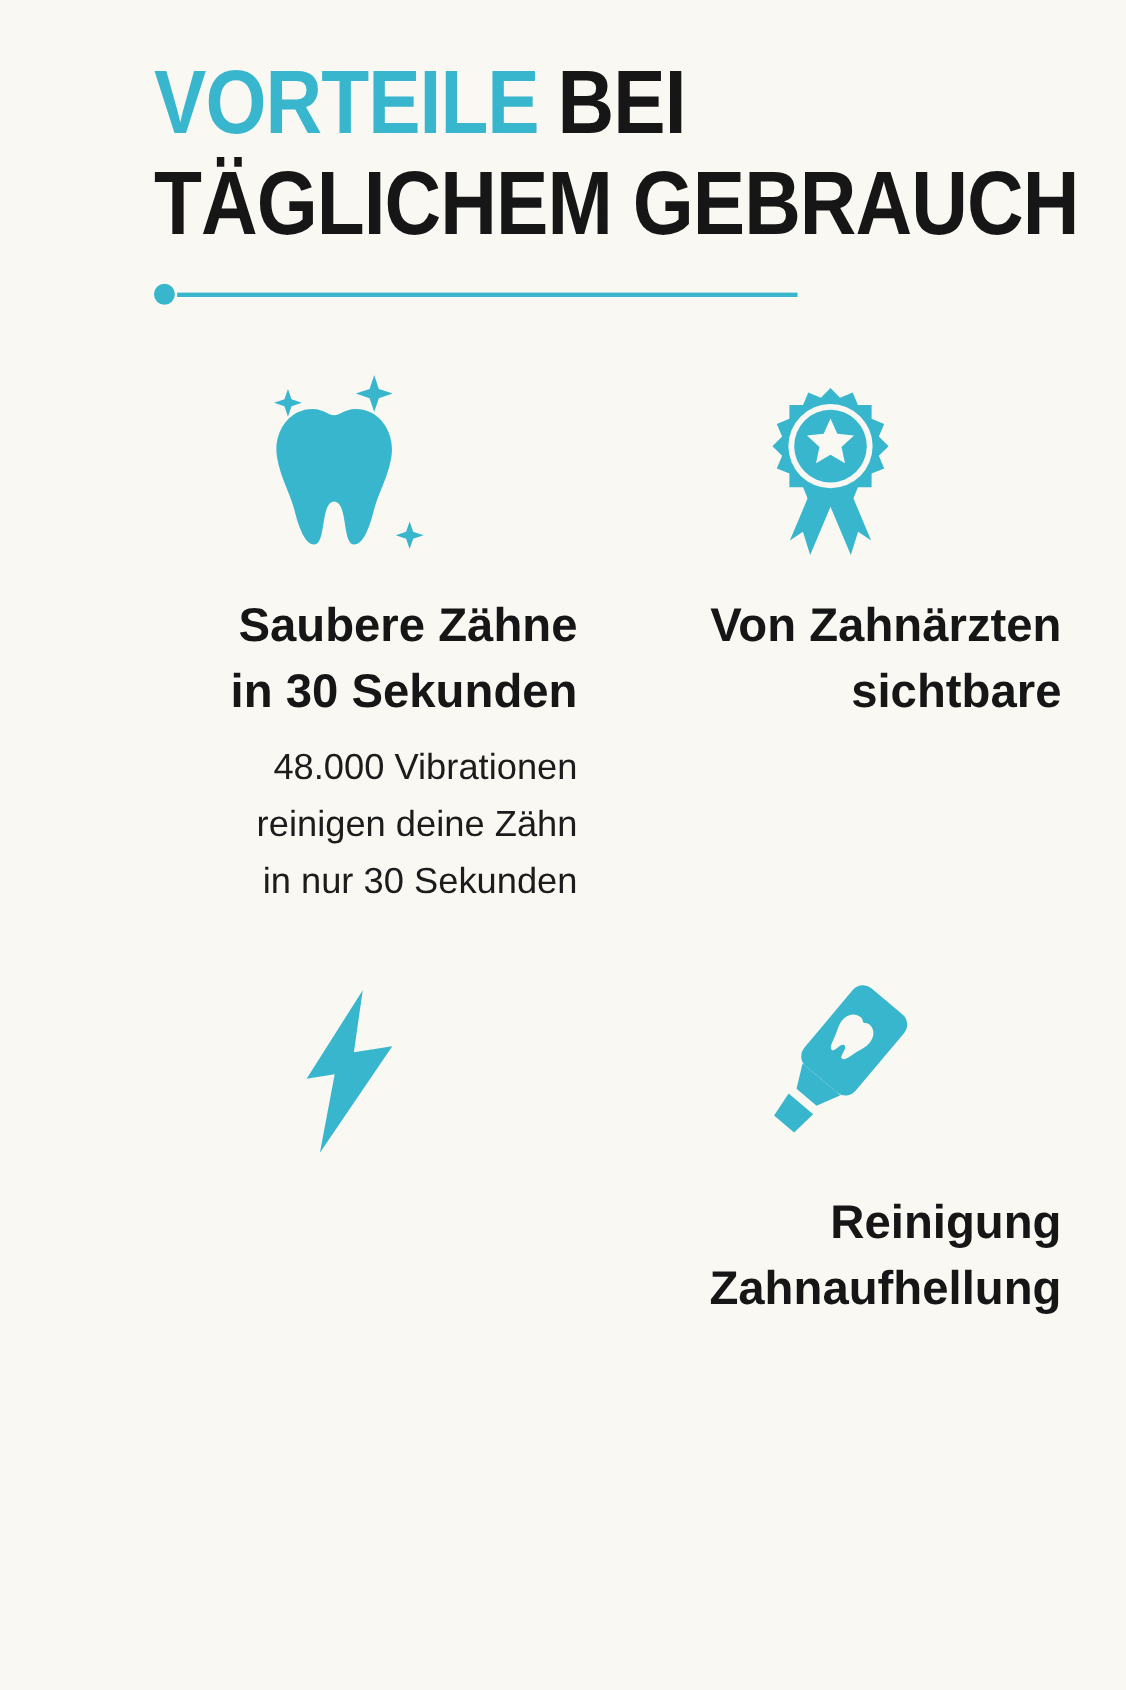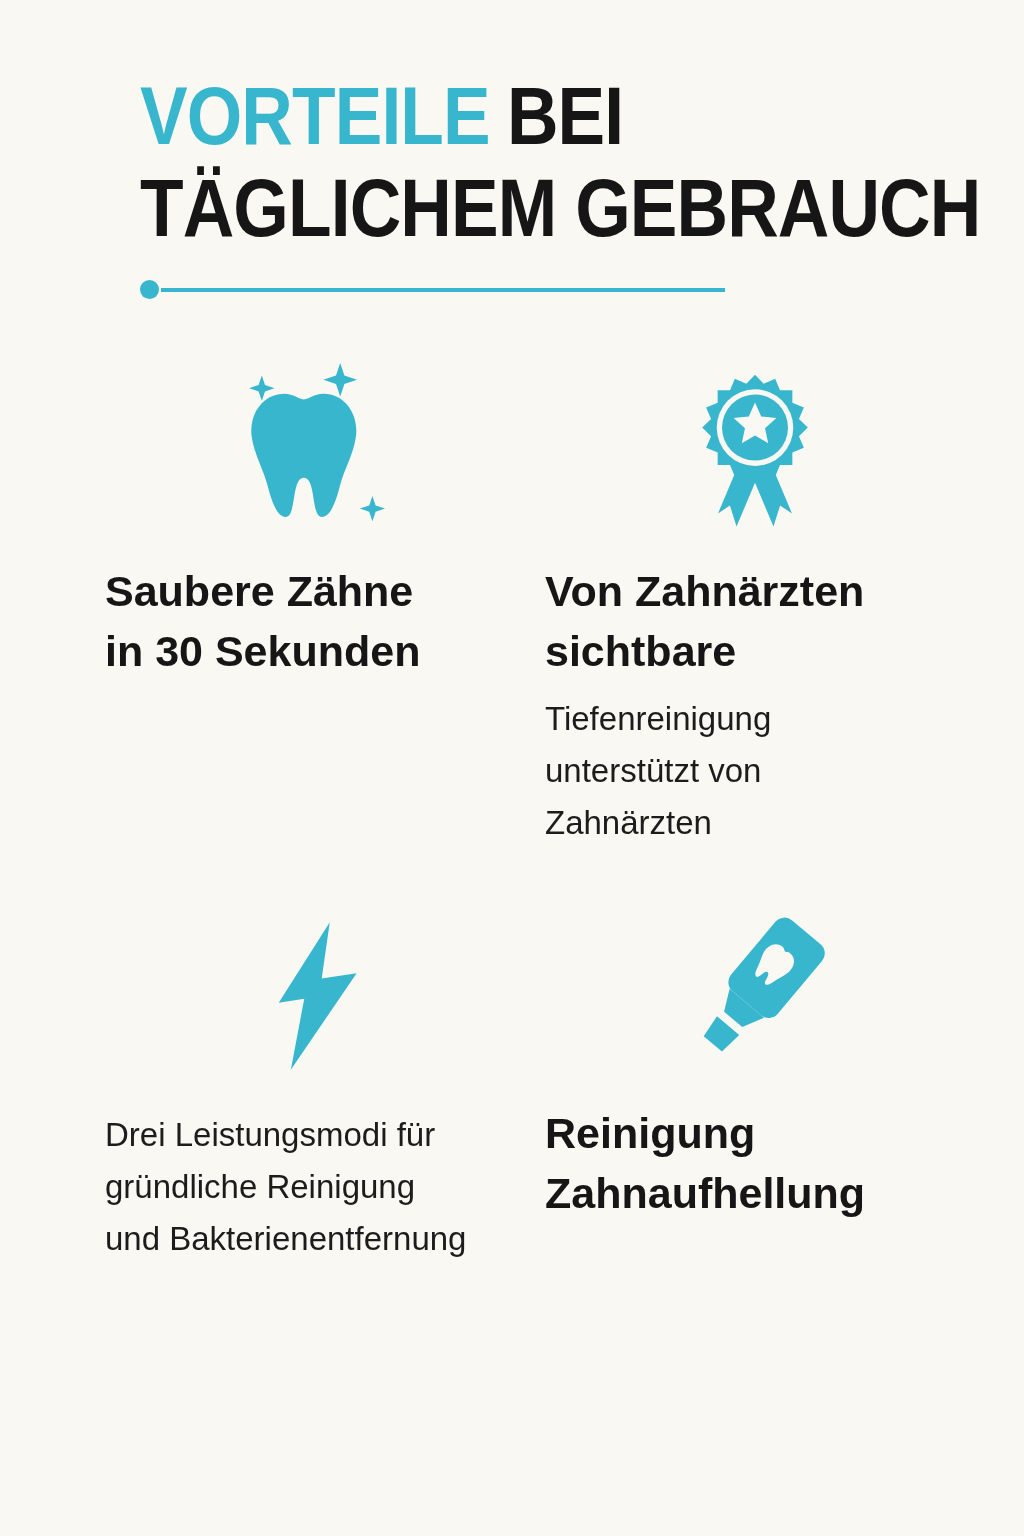--- a/index.html
+++ b/index.html
@@ -11,21 +11,21 @@
   html,body{width:1024px;}
   body{
     height:1536px;
     background:var(--bg);
     font-family:"Liberation Sans", sans-serif;
     color:var(--ink);
     overflow:hidden;
   }
   .page{
     width:819px;height:1536px;
-    padding-top:70px;
+    padding-top:48px;
     position:relative;
   }
   
   .header{
     padding-left:140px;
     padding-right:80px;
   }
   .title{
     font-weight:700;
     font-size:82px;
@@ -60,21 +60,21 @@
     margin-left:2px;
   }
   
   .grid{
     margin:54px 49px 0 95px;
     display:grid;
     grid-template-columns:440px 440px;
     row-gap:46px;
   }
   .cell{
-    text-align:left;
+    text-align:right;
     padding:0 10px;
   }
   .icon-wrap{
     height:202px;
     display:flex;
     align-items:center;
     justify-content:center;
   }
   .benefit-heading{
     margin-top:6px;
@@ -118,49 +118,46 @@
       <div class="icon-wrap">
         <svg width="168" height="182" viewBox="0 0 120 130" aria-hidden="true">
           <path class="teal" d="M38,22 C22,22 12,38 15,54 C17,66 23,76 26,87 C29,99 33,110 39,110 C47,110 43,82 52,82 C61,82 57,110 65,110 C71,110 75,99 78,87 C81,76 87,66 89,54 C92,38 82,22 66,22 C59,22 56,26 52,26 C48,26 45,22 38,22 Z"></path>
           <path class="teal" d="M78,0 L81,9 L90,12 L81,15 L78,24 L75,15 L66,12 L75,9 Z"></path>
           <path class="teal" d="M22,9 L24.3,15.7 L31,18 L24.3,20.3 L22,27 L19.7,20.3 L13,18 L19.7,15.7 Z"></path>
           <path class="teal" d="M101,95 L103.3,101.7 L110,104 L103.3,106.3 L101,113 L98.7,106.3 L92,104 L98.7,101.7 Z"></path>
         </svg>
       </div>
       <h2 class="benefit-heading">Saubere Zähne
 in 30 Sekunden</h2>
+      <p class="benefit-body">48.000 Vibrationen
+reinigen deine Zähn
+in nur 30 Sekunden</p>
     </div>
 
     <div class="cell">
       <div class="icon-wrap">
         <svg width="132" height="172" viewBox="0 0 100 130" aria-hidden="true">
           <polygon class="teal" points="38,72 22,110 31,104 36,120 52,82"></polygon>
           <polygon class="teal" points="62,72 78,110 69,104 64,120 48,82"></polygon>
           <polygon class="teal" points="90,45 83.3,51.6 87,60.3 78.3,63.9 78.3,73.3 68.9,73.3 65.3,82 56.6,78.3 50,85 43.4,78.3 34.7,82 31.1,73.3 21.7,73.3 21.7,63.9 13,60.3 16.7,51.6 10,45 16.7,38.4 13,29.7 21.7,26.1 21.7,16.7 31.1,16.7 34.7,8 43.4,11.7 50,5 56.6,11.7 65.3,8 68.9,16.7 78.3,16.7 78.3,26.1 87,29.7 83.3,38.4"></polygon>
           <circle class="cut" cx="50" cy="45" r="29"></circle>
           <circle class="teal" cx="50" cy="45" r="25"></circle>
           <polygon class="cut" points="50,26 54.7,36.5 66.2,37.7 57.6,45.5 60,56.8 50,51 40,56.8 42.4,45.5 33.8,37.7 45.3,36.5"></polygon>
         </svg>
       </div>
       <h2 class="benefit-heading">Von Zahnärzten
 sichtbare</h2>
-      <p class="benefit-body">Tiefenreinigung
-unterstützt von
-Zahnärzten</p>
     </div>
 
     <div class="cell">
       <div class="icon-wrap">
         <svg width="94" height="148" viewBox="0 0 70 110" aria-hidden="true">
           <polygon class="teal" points="46,0 8,60 27,57 17,110 66,38 40,42"></polygon>
         </svg>
       </div>
-      <p class="benefit-body">Drei Leistungsmodi für
-gründliche Reinigung
-und Bakterienentfernung</p>
     </div>
 
     <div class="cell">
       <div class="icon-wrap">
         <svg width="172" height="172" viewBox="0 0 130 130" aria-hidden="true">
           <g transform="rotate(40 65 60)">
             <rect class="teal" x="44" y="2" width="46" height="70" rx="9"></rect>
             <polygon class="teal" points="50,72 84,72 76,88 58,88"></polygon>
             <polygon class="teal" points="56,94 78,94 76,112 58,112"></polygon>
             <path class="cut" d="M60,22 C54,22 51,28 52,34 C52.8,38 54.5,41 55.5,45 C56.5,49 57.5,52 59.5,52 C62,52 61,44 64,44 C67,44 66,52 68.5,52 C70.5,52 71.5,49 72.5,45 C73.5,41 75.2,38 76,34 C77,28 74,22 68,22 C65.5,22 65,23.5 64,23.5 C63,23.5 62.5,22 60,22 Z"></path>

